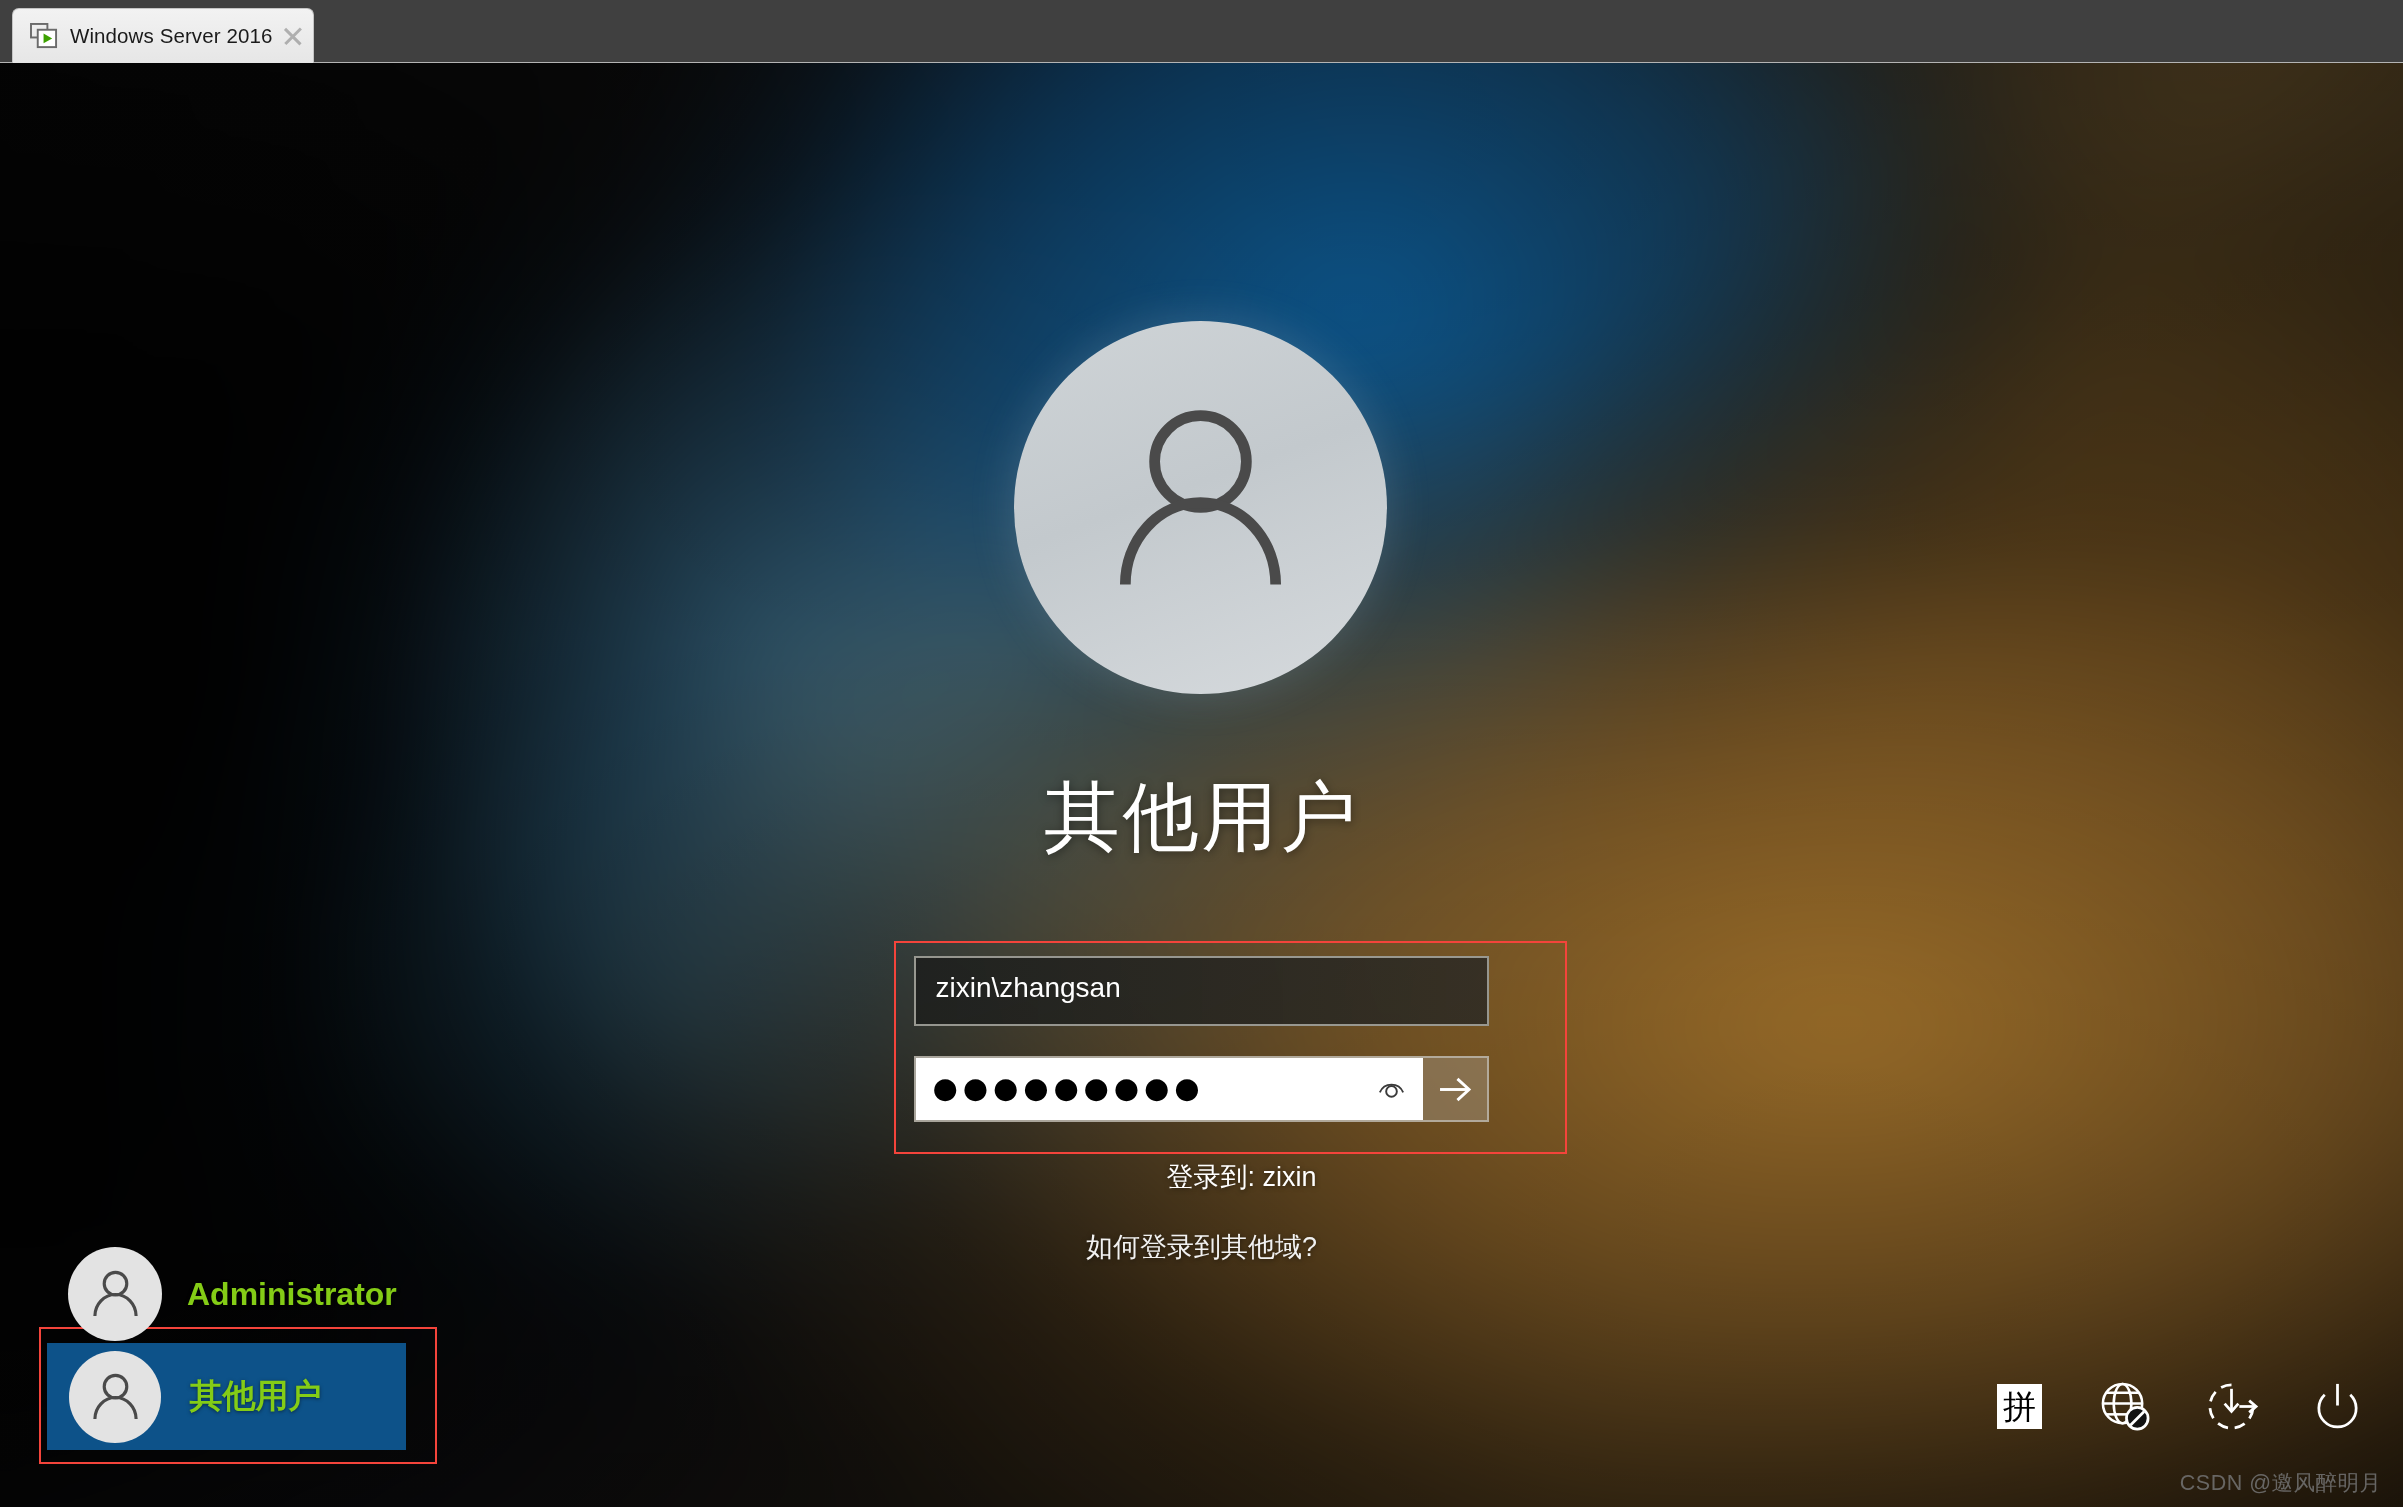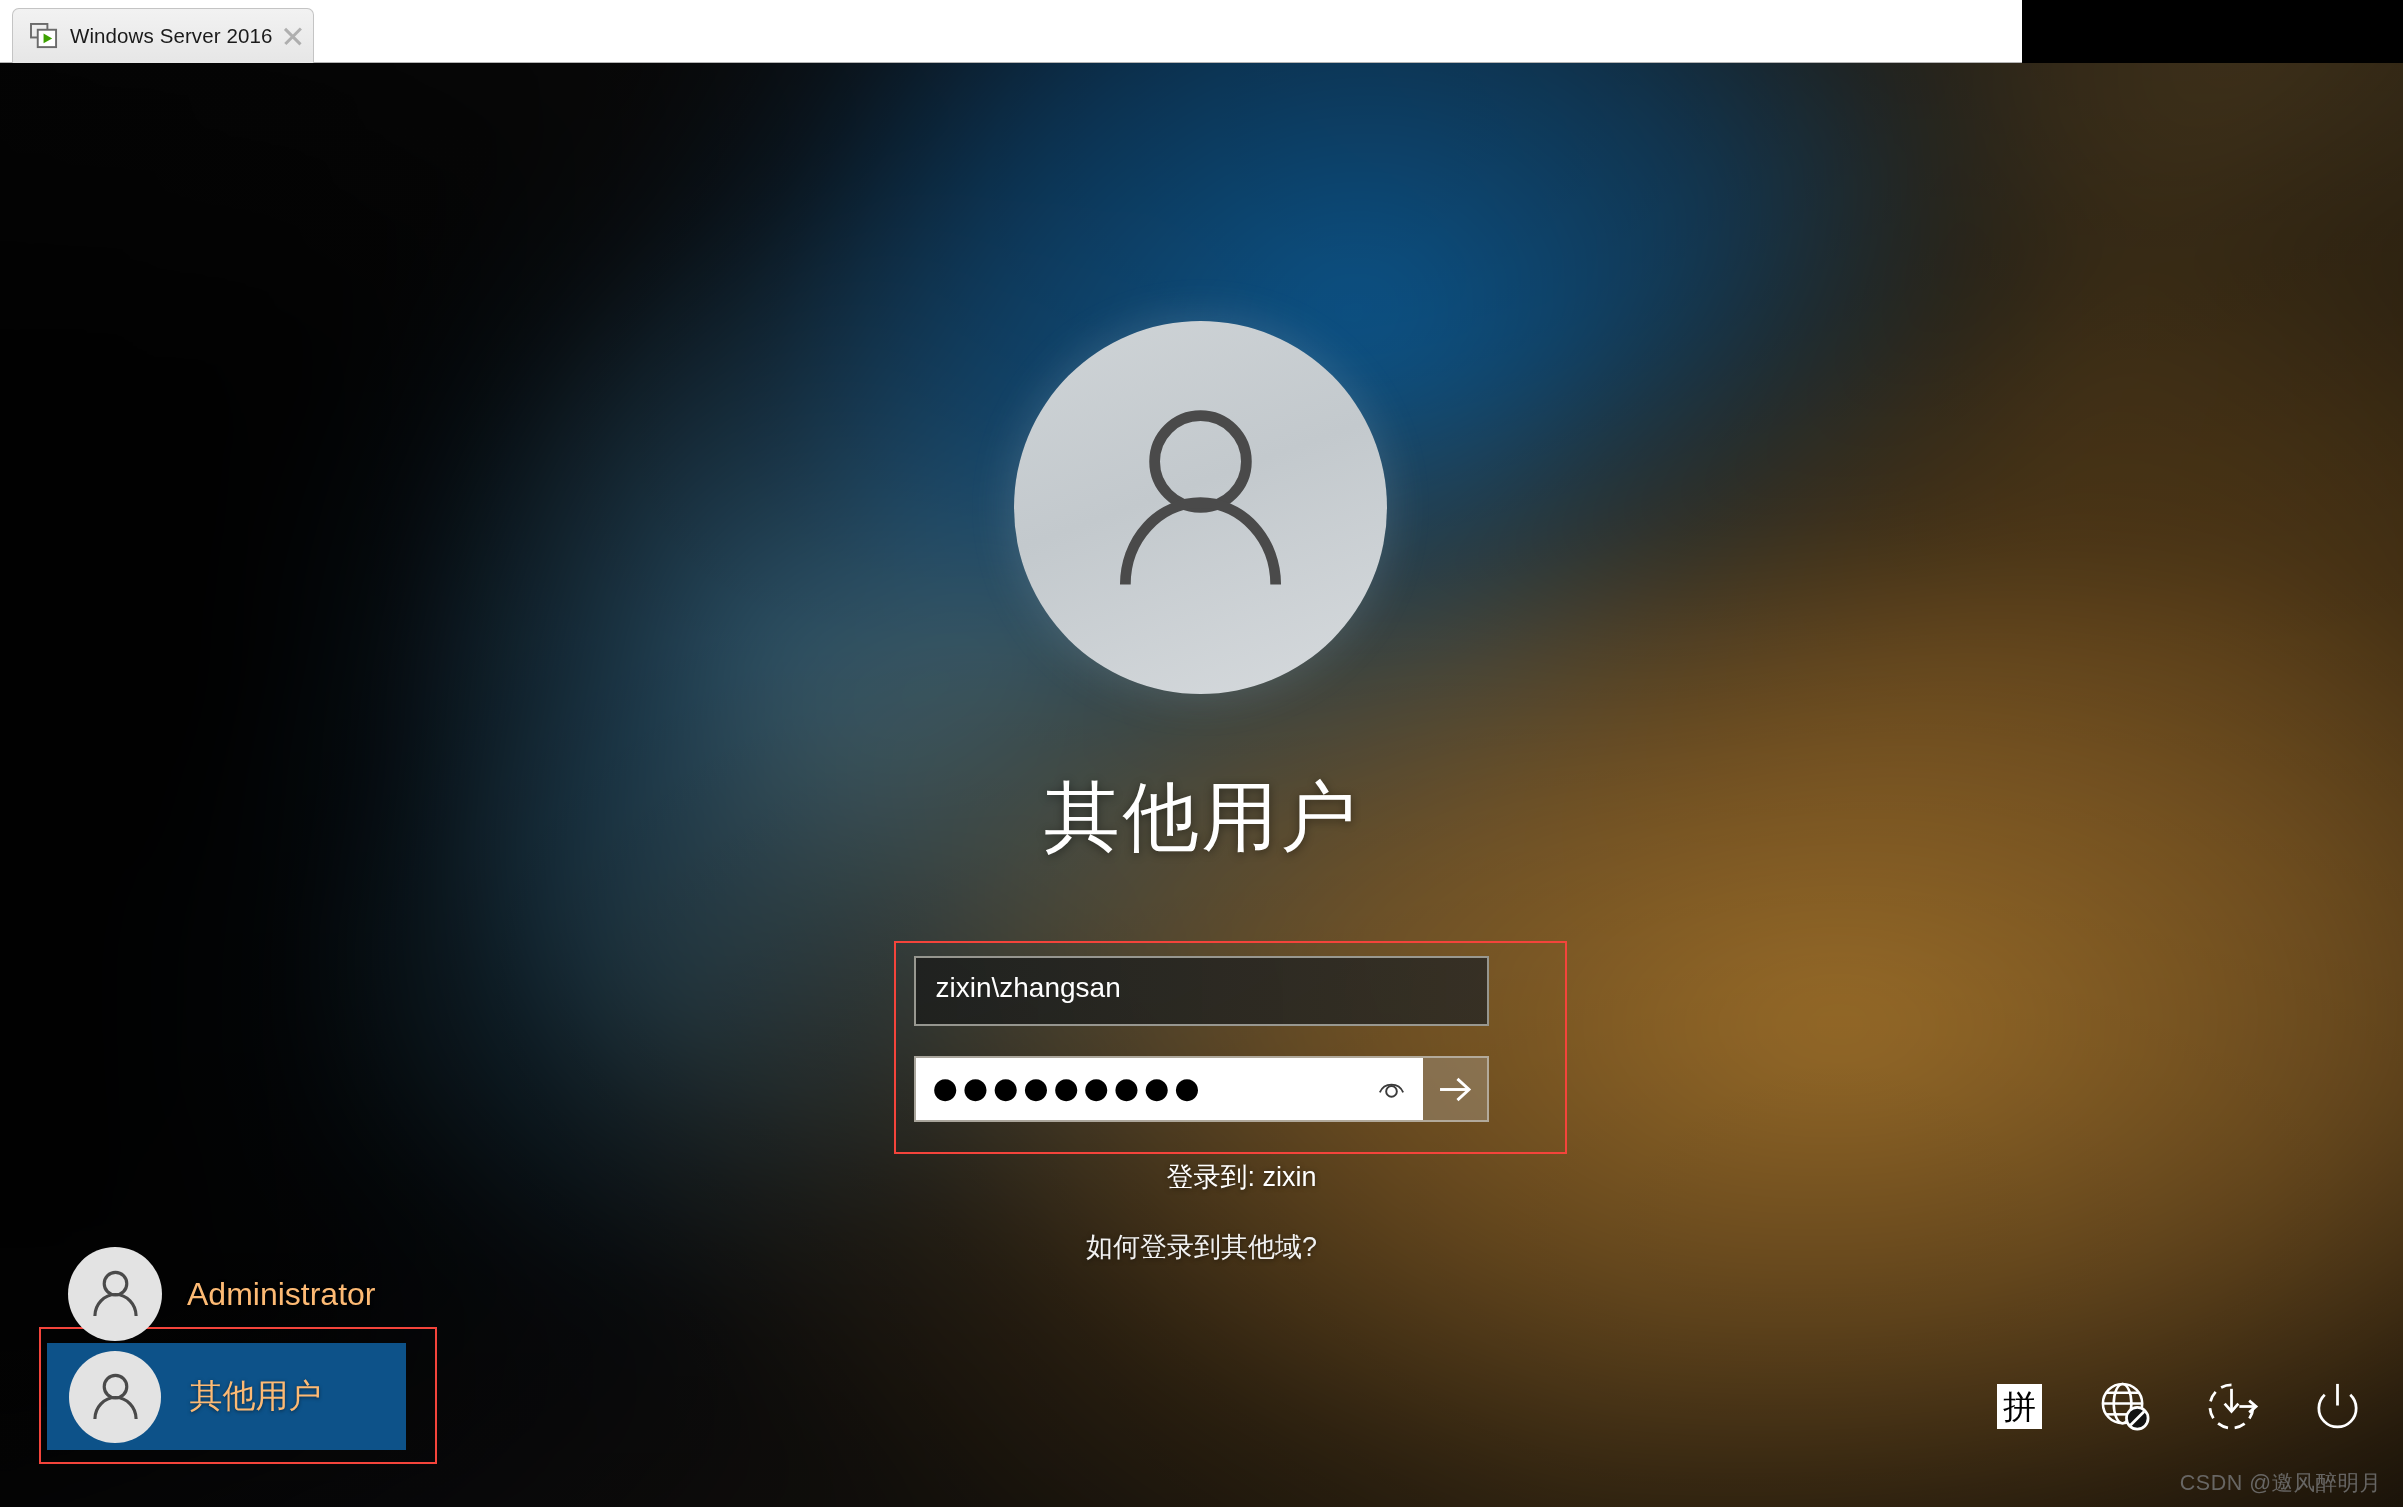--- a/index.html
+++ b/index.html
@@ -12,23 +12,23 @@
     height: 1508px;
     overflow: hidden;
     font-family: "Liberation Sans", "DejaVu Sans", sans-serif;
     -webkit-font-smoothing: antialiased;
   }
 
   
   #tabbar {
     position: absolute;
     left: 0; top: 0;
-    width: 2022px;
+    width: 2403px;
     height: 63px;
-    background: #ffffff;
+    background: #404040;
     border-bottom: 1px solid #b4b4b4;
     box-sizing: border-box;
   }
   .tab {
     position: absolute;
     top: 7.8px;
     height: 56px;
     box-sizing: border-box;
     border: 1px solid #c4c4c4;
     border-bottom: none;
@@ -261,23 +261,23 @@
   .user-av {
     width: 94px; height: 94px;
     border-radius: 50%;
     background: #e3e3e3;
     flex: 0 0 auto;
     position: relative;
   }
   #user-other-tile .user-av { width: 92px; height: 92px; }
   .user-av svg { position: absolute; left: 20.5px; top: 19.5px; }
   .user-name {
-    color: #fdba74;
+    color: #84cc16;
     font-size: 32px;
-    font-weight: 400;
+    font-weight: 700;
     margin-left: 25px;
     white-space: nowrap;
     text-shadow: 0 1px 3.9px rgba(0,0,0,.5);
   }
   #user-other-tile .user-name { font-size: 33px; margin-left: 29px; }
   #userlist-highlight {
     position: absolute;
     left: 39px;
     top: 1264px;
     width: 398px;

